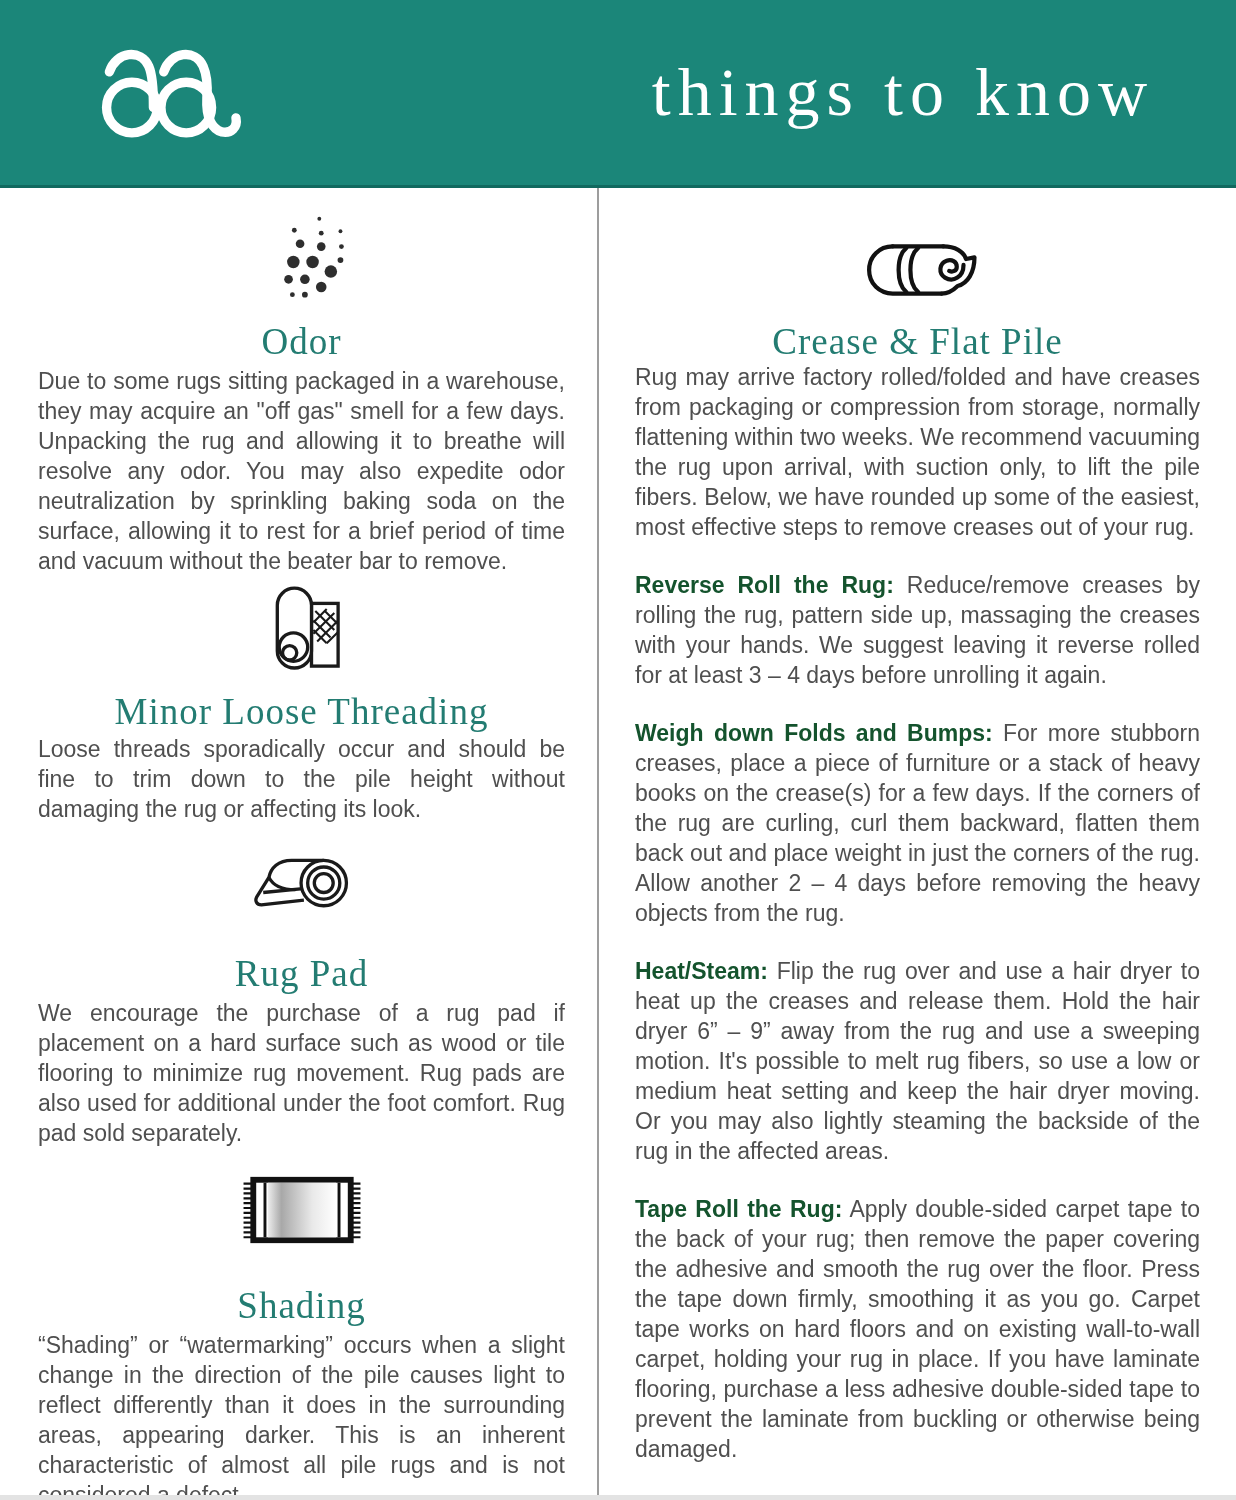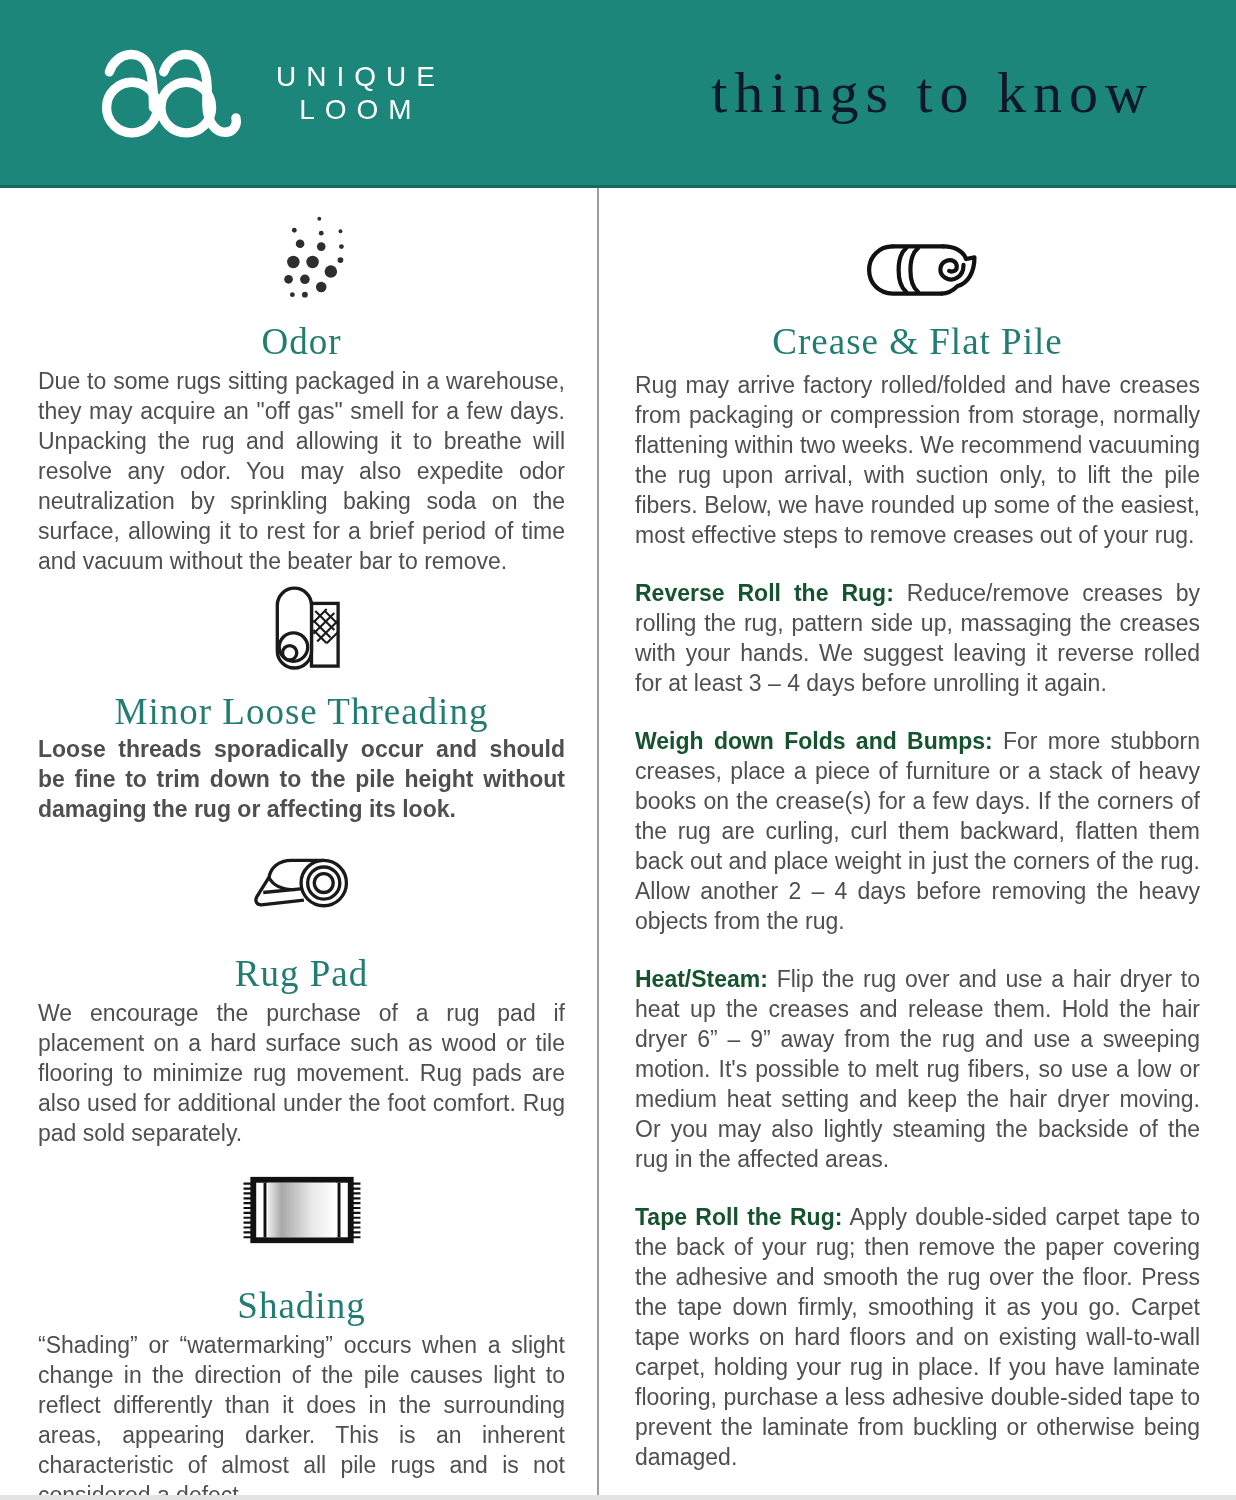--- a/index.html
+++ b/index.html
@@ -18,23 +18,23 @@
   }
   .brand { display:flex; align-items:center; gap:16px; }
   .brand-logo { flex:0 0 auto; }
   .brand-text {
     display:flex; flex-direction:column; align-items:center;
     color:#ffffff; font-size:28px; letter-spacing:10px;
     line-height:33px; font-weight:400;
   }
   .brand-text span { white-space:nowrap; text-indent:10px; }
   .page-title {
-    margin-left:auto; color:#0f172a;
+    margin-left:auto; color:#ffffff;
     font-family:"Liberation Serif", serif;
-    font-size:58px; letter-spacing:7px; white-space:nowrap;
+    font-size:68px; letter-spacing:7px; white-space:nowrap;
     font-weight:400;
   }
   
   .content { display:flex; height:1312px; }
   .col-left  { width:597px; padding:0 32px 0 38px; }
   .col-divider { width:2px; background:#9d9d9d; }
   .col-right { flex:1; padding:0 36px 0 36px;border-radius:11px; }
   .icon-row { display:flex; justify-content:center; }
   h2 {
     font-family:"Liberation Serif", serif; font-weight:400;
@@ -45,31 +45,31 @@
     font-size:23px; line-height:30px; color:#4f4f4f;
     text-align:justify;
   }
   p.body .step-label { font-weight:700; color:#14532d; }
   
   .sec-odor .icon-row      { margin-top:24px; }
   .sec-odor h2             { margin-top:10px; }
   .sec-odor p              { margin-top:4px; }
   .sec-threading .icon-row { margin-top:10px; }
   .sec-threading h2        { margin-top:18px; }
-  .sec-threading p         { margin-top:2px;font-weight:bold; }
+  .sec-threading p         { margin-top:2px; }
   .sec-rugpad .icon-row    { margin-top:30px; }
   .sec-rugpad h2           { margin-top:40px; }
   .sec-rugpad p            { margin-top:4px; }
   .sec-shading .icon-row   { margin-top:24px; }
   .sec-shading h2          { margin-top:38px; }
   .sec-shading p           { margin-top:4px; }
   
   .sec-crease .icon-row { margin-top:50px; }
   .sec-crease h2        { margin-top:20px; }
-  .sec-crease p.intro   { margin-top:8px; }
+  .sec-crease p.intro   { margin-top:0; }
   .sec-crease p.step    { margin-top:28px; }
   .bottom-edge {
     position:absolute; left:0; bottom:0; width:100%; height:5px;
     background:#e3e3e3;
   }
   svg { display:block; }
 </style>
 </head>
 <body>
 
@@ -79,24 +79,20 @@
     <div class="brand">
       <span class="brand-logo">
         <svg width="150" height="100" viewBox="0 0 160 105" fill="none">
           <g stroke="#ffffff" stroke-width="10" stroke-linecap="round" fill="none">
             <circle cx="34" cy="68" r="27"></circle>
             <circle cx="92" cy="68" r="27"></circle>
             <path d="M 10 30 C 17 8 44 5 52 24 C 56 33 57 46 57 68"></path>
             <path d="M 68 30 C 75 8 102 5 110 24 C 114 33 115 45 114 58 C 113 78 119 91 130 94 C 140 96 147 89 145 79"></path>
           </g>
         </svg>
-      </span>
-      <span class="brand-text">
-        <span>UNIQUE</span>
-        <span>LOOM</span>
       </span>
     </div>
     <div class="page-title">things to know</div>
   </div>
 
   <div class="content">
 
     <div class="col-left">
 
       <div class="sec-odor">

